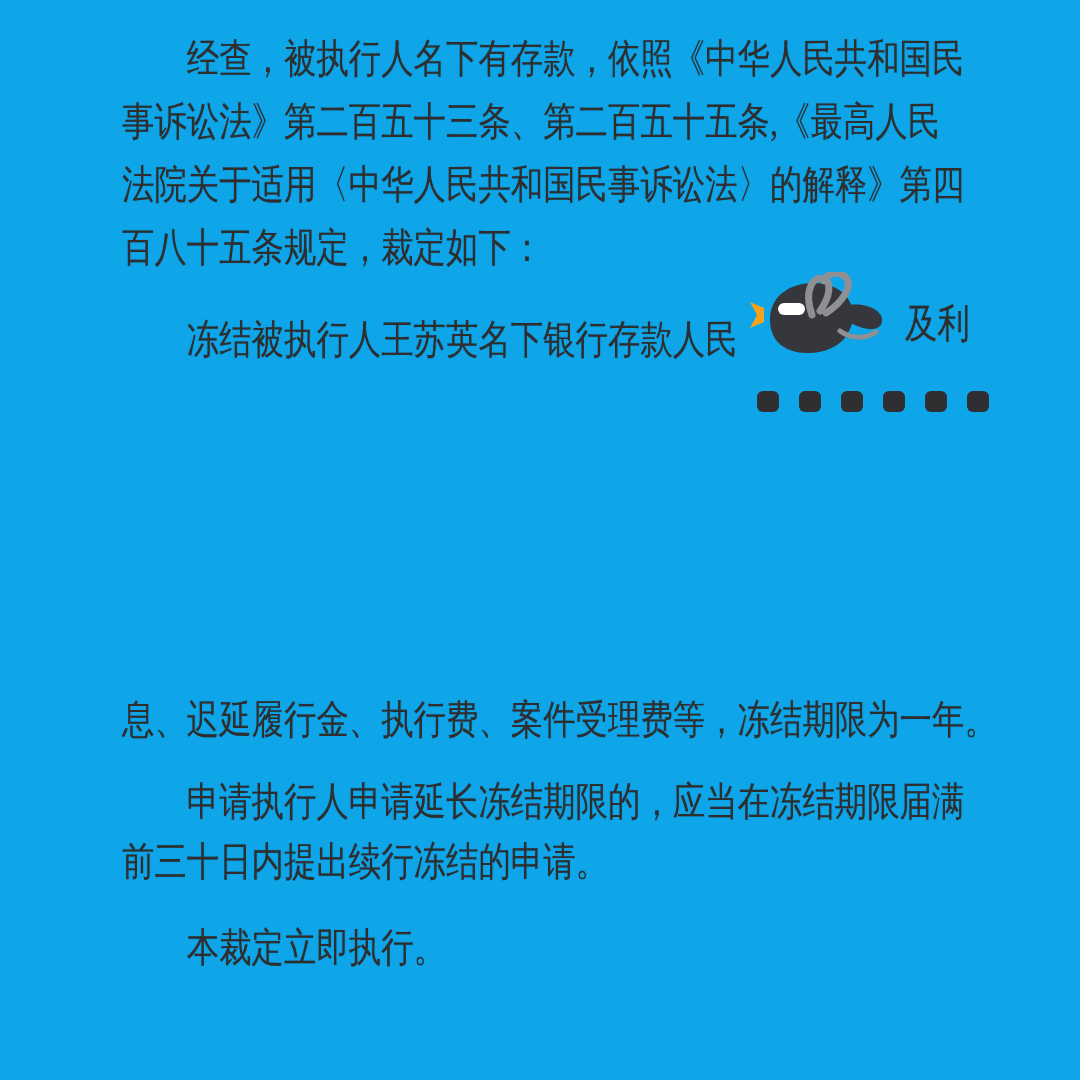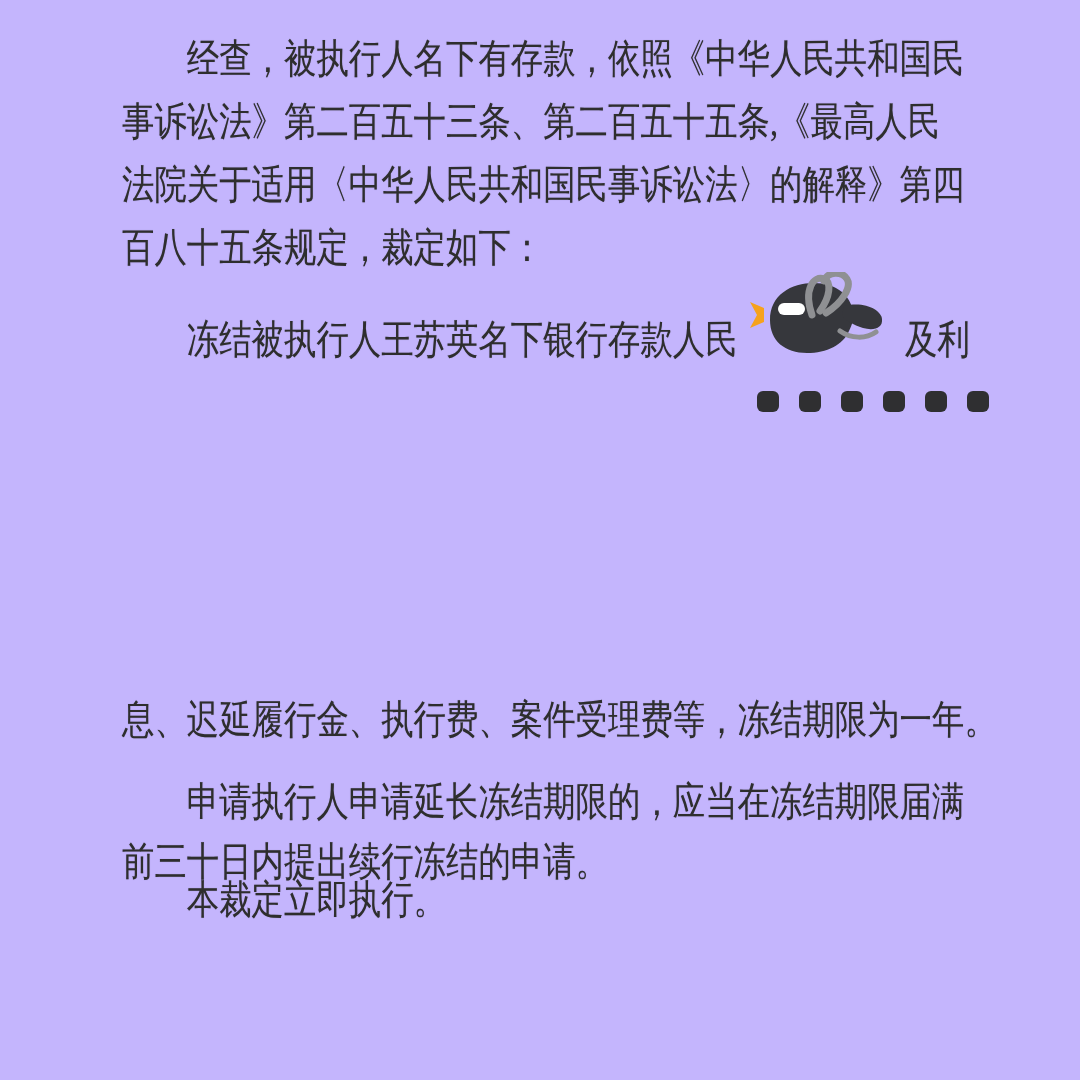--- a/index.html
+++ b/index.html
@@ -4,21 +4,21 @@
 <style>
   html, body {
     margin: 0;
     padding: 0;
     background: #ffffff;
   }
   .page {
     position: relative;
     width: 1080px;
     height: 1080px;
-    background: #c4b5fd;
+    background: #0ea5e9;
     overflow: hidden;
     font-family: "Liberation Serif", "DejaVu Serif", serif;
     color: #2e2e2e;
   }
   .textblock {
     position: absolute;
     font-size: 40px;
     line-height: 63px;
     white-space: nowrap;
     color: #2e2e2e;
@@ -59,21 +59,21 @@
   <div class="textblock" style="left:122px; top:27px;">
     <div class="line">　　经查，被执行人名下有存款，依照《中华人民共和国民</div>
     <div class="line">事诉讼法》第二百五十三条、第二百五十五条,《最高人民</div>
     <div class="line">法院关于适用〈中华人民共和国民事诉讼法〉的解释》第四</div>
     <div class="line">百八十五条规定，裁定如下：</div>
   </div>
 
   <div class="textblock" style="left:122px; top:308px;">
     <div class="line">　　冻结被执行人王苏英名下银行存款人民</div>
   </div>
-  <div class="textblock" style="left:905px; top:308px;">
+  <div class="textblock" style="left:905px; top:292px;">
     <div class="line">及利</div>
   </div>
 
   <svg class="bird" viewBox="0 0 144 92" aria-hidden="true">
 
     <path d="M 22 48 C 22 23 43 11 66 11 C 89 11 103 24 105 40 C 106 47 104 53 101 59 C 95 73 79 81 59 81 C 37 81 22 69 22 48 Z" fill="#36373c"></path>
 
     <path d="M 96 34 C 117 29 133 38 134 47 C 135 56 126 59 115 56 C 105 53 98 48 94 44 Z" fill="#36373c"></path>
 
     <path d="M 92 59 C 103 67 118 67 128 60" fill="none" stroke="#8f9093" stroke-width="5" stroke-linecap="round"></path>
@@ -97,17 +97,17 @@
 
   <div class="textblock" style="left:122px; top:688px;">
     <div class="line">息、迟延履行金、执行费、案件受理费等，冻结期限为一年。</div>
   </div>
 
   <div class="textblock tight" style="left:122px; top:772px;">
     <div class="line">　　申请执行人申请延长冻结期限的，应当在冻结期限届满</div>
     <div class="line">前三十日内提出续行冻结的申请。</div>
   </div>
 
-  <div class="textblock" style="left:122px; top:868px;">
+  <div class="textblock" style="left:122px; top:916px;">
     <div class="line">　　本裁定立即执行。</div>
   </div>
 
 </div>
 
 </body></html>

